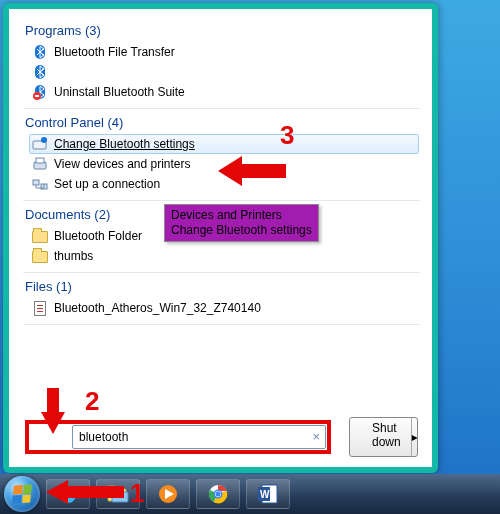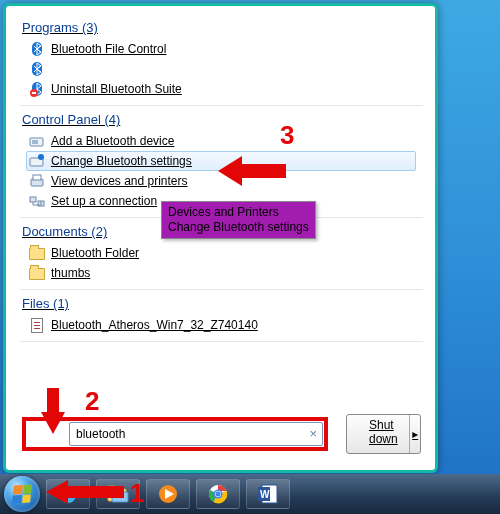--- a/index.html
+++ b/index.html
@@ -12,25 +12,24 @@
   }
 
   
   .start-panel {
     position: absolute;
     left: 3px;
     top: 3px;
     width: 435px;
     height: 470px;
     background: #fff;
-    border: 3px solid #14b8a6;
+    border: 6px solid #14b8a6;
     border-radius: 6px;
     box-shadow: 0 0 8px rgba(0,0,0,.4);
     padding: 10px 6px 6px 6px;
-    text-decoration: underline;
   }
   .results {
     height: 396px;
     padding: 0 6px 4px 14px;
     overflow: hidden;
     position: relative;
   }
   .section-header {
     font-size: 13px;
     color: #0a3f93;
@@ -171,21 +170,21 @@
   <div class="results">
 
     <div class="section-header">Programs (3)</div>
     <div class="item">
       <span class="ico">
           <svg width="14" height="16" viewBox="0 0 14 16">
             <rect x="2" y="1" width="10" height="14" rx="5" fill="#1774d6"></rect>
             <path d="M7 2 L11 5 L7 8 L11 11 L7 14 V2 M4 5 L10 11 M4 11 L10 5" stroke="#fff" stroke-width="1" fill="none"></path>
           </svg>
         </span>
-      <span class="label">Bluetooth File Control</span>
+      <span class="label">Bluetooth File Transfer</span>
     </div>
     <div class="item">
       <span class="ico">
           <svg width="14" height="16" viewBox="0 0 14 16">
             <rect x="2" y="1" width="10" height="14" rx="5" fill="#1774d6"></rect>
             <path d="M7 2 L11 5 L7 8 L11 11 L7 14 V2 M4 5 L10 11 M4 11 L10 5" stroke="#fff" stroke-width="1" fill="none"></path>
           </svg>
         </span>
     </div>
     <div class="item">
@@ -195,29 +194,20 @@
             <path d="M7 2 L11 5 L7 8 L11 11 L7 14 V2" stroke="#fff" stroke-width="1" fill="none"></path>
             <circle cx="4" cy="12" r="4" fill="#e33"></circle>
             <rect x="2" y="11" width="4" height="2" fill="#fff"></rect>
           </svg>
         </span>
       <span class="label">Uninstall Bluetooth Suite</span>
     </div>
     <hr class="divider">
 
     <div class="section-header">Control Panel (4)</div>
-    <div class="item">
-      <span class="ico">
-          <svg width="16" height="16">
-            <rect x="1" y="5" width="13" height="8" rx="1" fill="#eef3f8" stroke="#6b89ad"></rect>
-            <rect x="3" y="7" width="6" height="4" fill="#9fb8d3"></rect>
-          </svg>
-        </span>
-      <span class="label">Add a Bluetooth device</span>
-    </div>
     <div class="item highlight">
       <span class="ico">
           <svg width="16" height="16">
             <rect x="1" y="5" width="13" height="8" rx="1" fill="#eef3f8" stroke="#6b89ad"></rect>
             <circle cx="12" cy="4" r="3" fill="#1774d6"></circle>
           </svg>
         </span>
       <span class="label">Change Bluetooth settings</span>
     </div>
     <div class="item">

